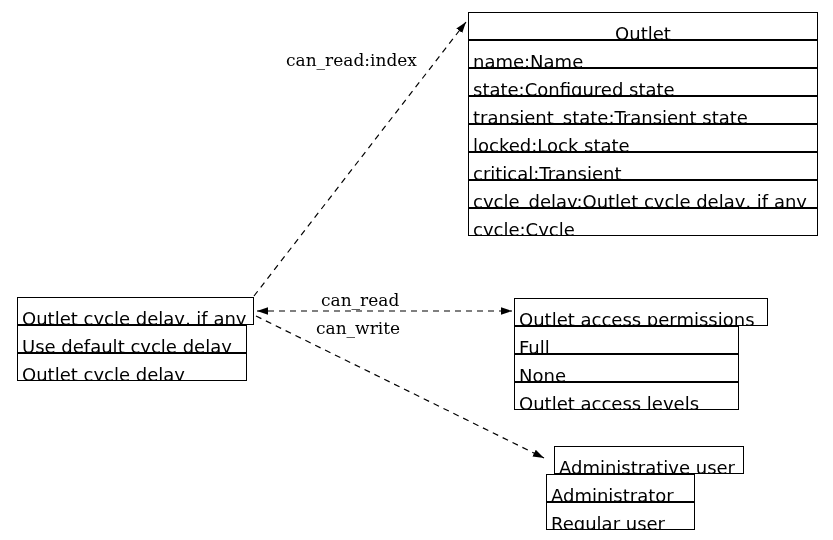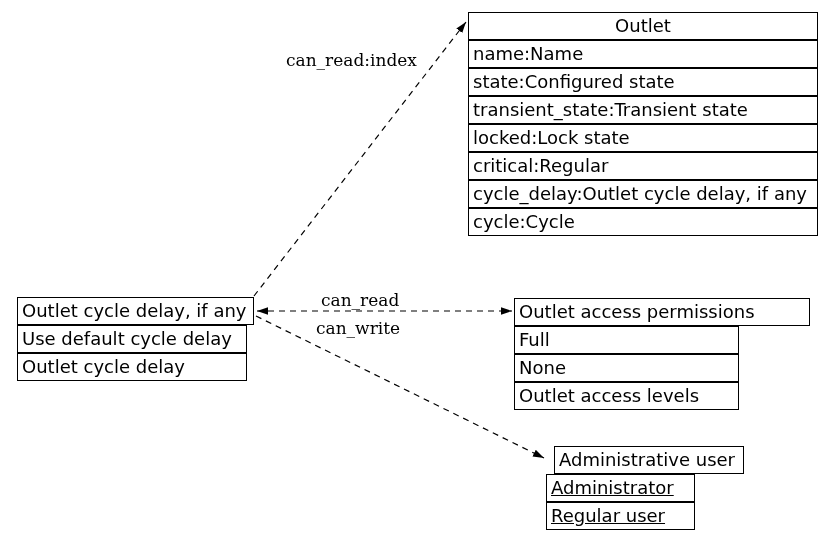--- a/index.html
+++ b/index.html
@@ -32,37 +32,37 @@
   }
   .entity {
     position: absolute;
   }
   .cell {
     box-sizing: border-box;
     height: 28px;
     line-height: 26px;
     border: 1px solid #000000;
     background: #ffffff;
-    padding: 0 4px;
+    padding: 8px 4px;
     font-size: 18px;
     white-space: nowrap;
     overflow: hidden;
     text-align: left;
   }
   
   .entity-outlet { left: 468px; top: 12px; }
   .entity-outlet .cell { width: 350px; }
   .entity-outlet .cell.header { text-align: center; }
   
   .entity-cycle-delay { left: 17px; top: 297px; }
   .entity-cycle-delay .cell.header { width: 237px; }
   .entity-cycle-delay .cell.row { width: 230px; }
   
   .entity-permissions { left: 514px; top: 298px; }
-  .entity-permissions .cell.header { width: 296px; }
+  .entity-permissions .cell.header { width: 254px; }
   .entity-permissions .cell.row { width: 225px; }
   
   .entity-admin { left: 546px; top: 446px; }
   .entity-admin .cell.header { width: 190px; margin-left: 8px; }
   .entity-admin .cell.row { width: 149px; text-decoration: underline; }
   
   .edge-label {
     position: absolute;
     font-family: "DejaVu Serif", "Liberation Serif", serif;
     font-size: 17px;
@@ -97,21 +97,21 @@
   <span class="edge-label label-read-index">can_read:index</span>
   <span class="edge-label label-read">can_read</span>
   <span class="edge-label label-write">can_write</span>
 
   <div class="entity entity-outlet">
     <div class="cell header">Outlet</div>
     <div class="cell row">name:Name</div>
     <div class="cell row">state:Configured state</div>
     <div class="cell row">transient_state:Transient state</div>
     <div class="cell row">locked:Lock state</div>
-    <div class="cell row">critical:Regular</div>
+    <div class="cell row">critical:Transient</div>
     <div class="cell row">cycle_delay:Outlet cycle delay, if any</div>
     <div class="cell row">cycle:Cycle</div>
   </div>
 
   <div class="entity entity-cycle-delay">
     <div class="cell header">Outlet cycle delay, if any</div>
     <div class="cell row">Use default cycle delay</div>
     <div class="cell row">Outlet cycle delay</div>
   </div>
 

